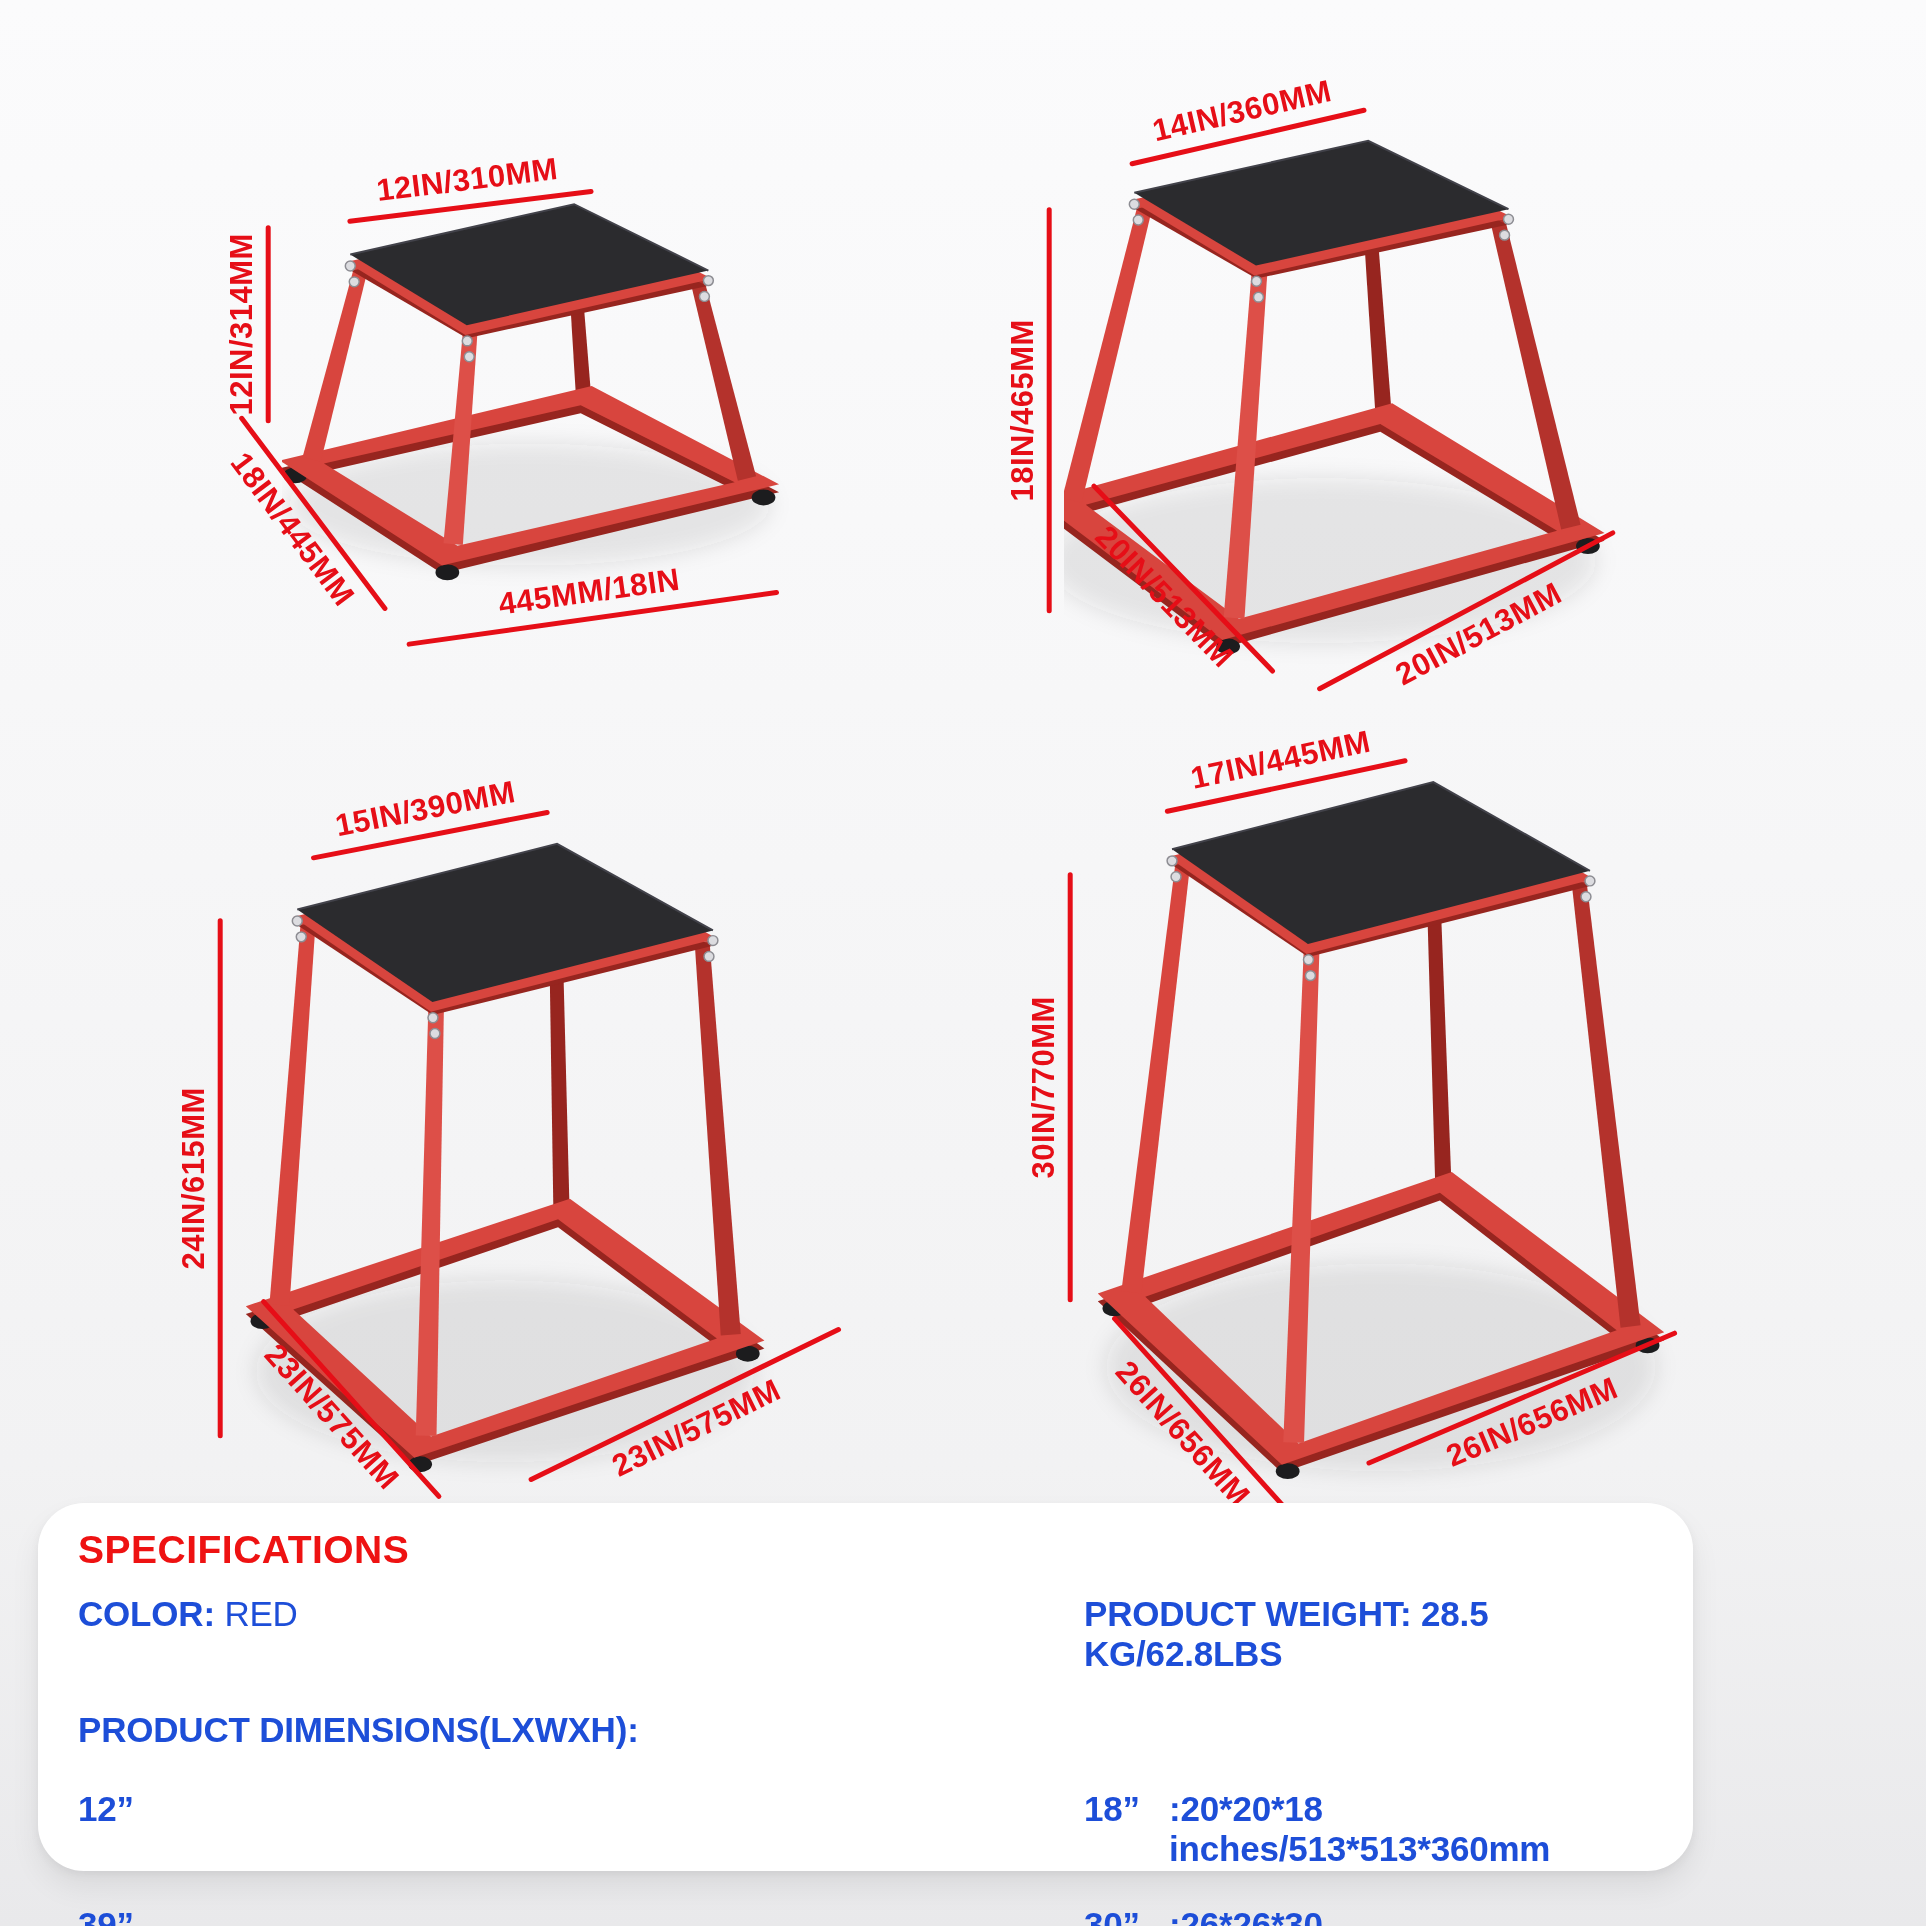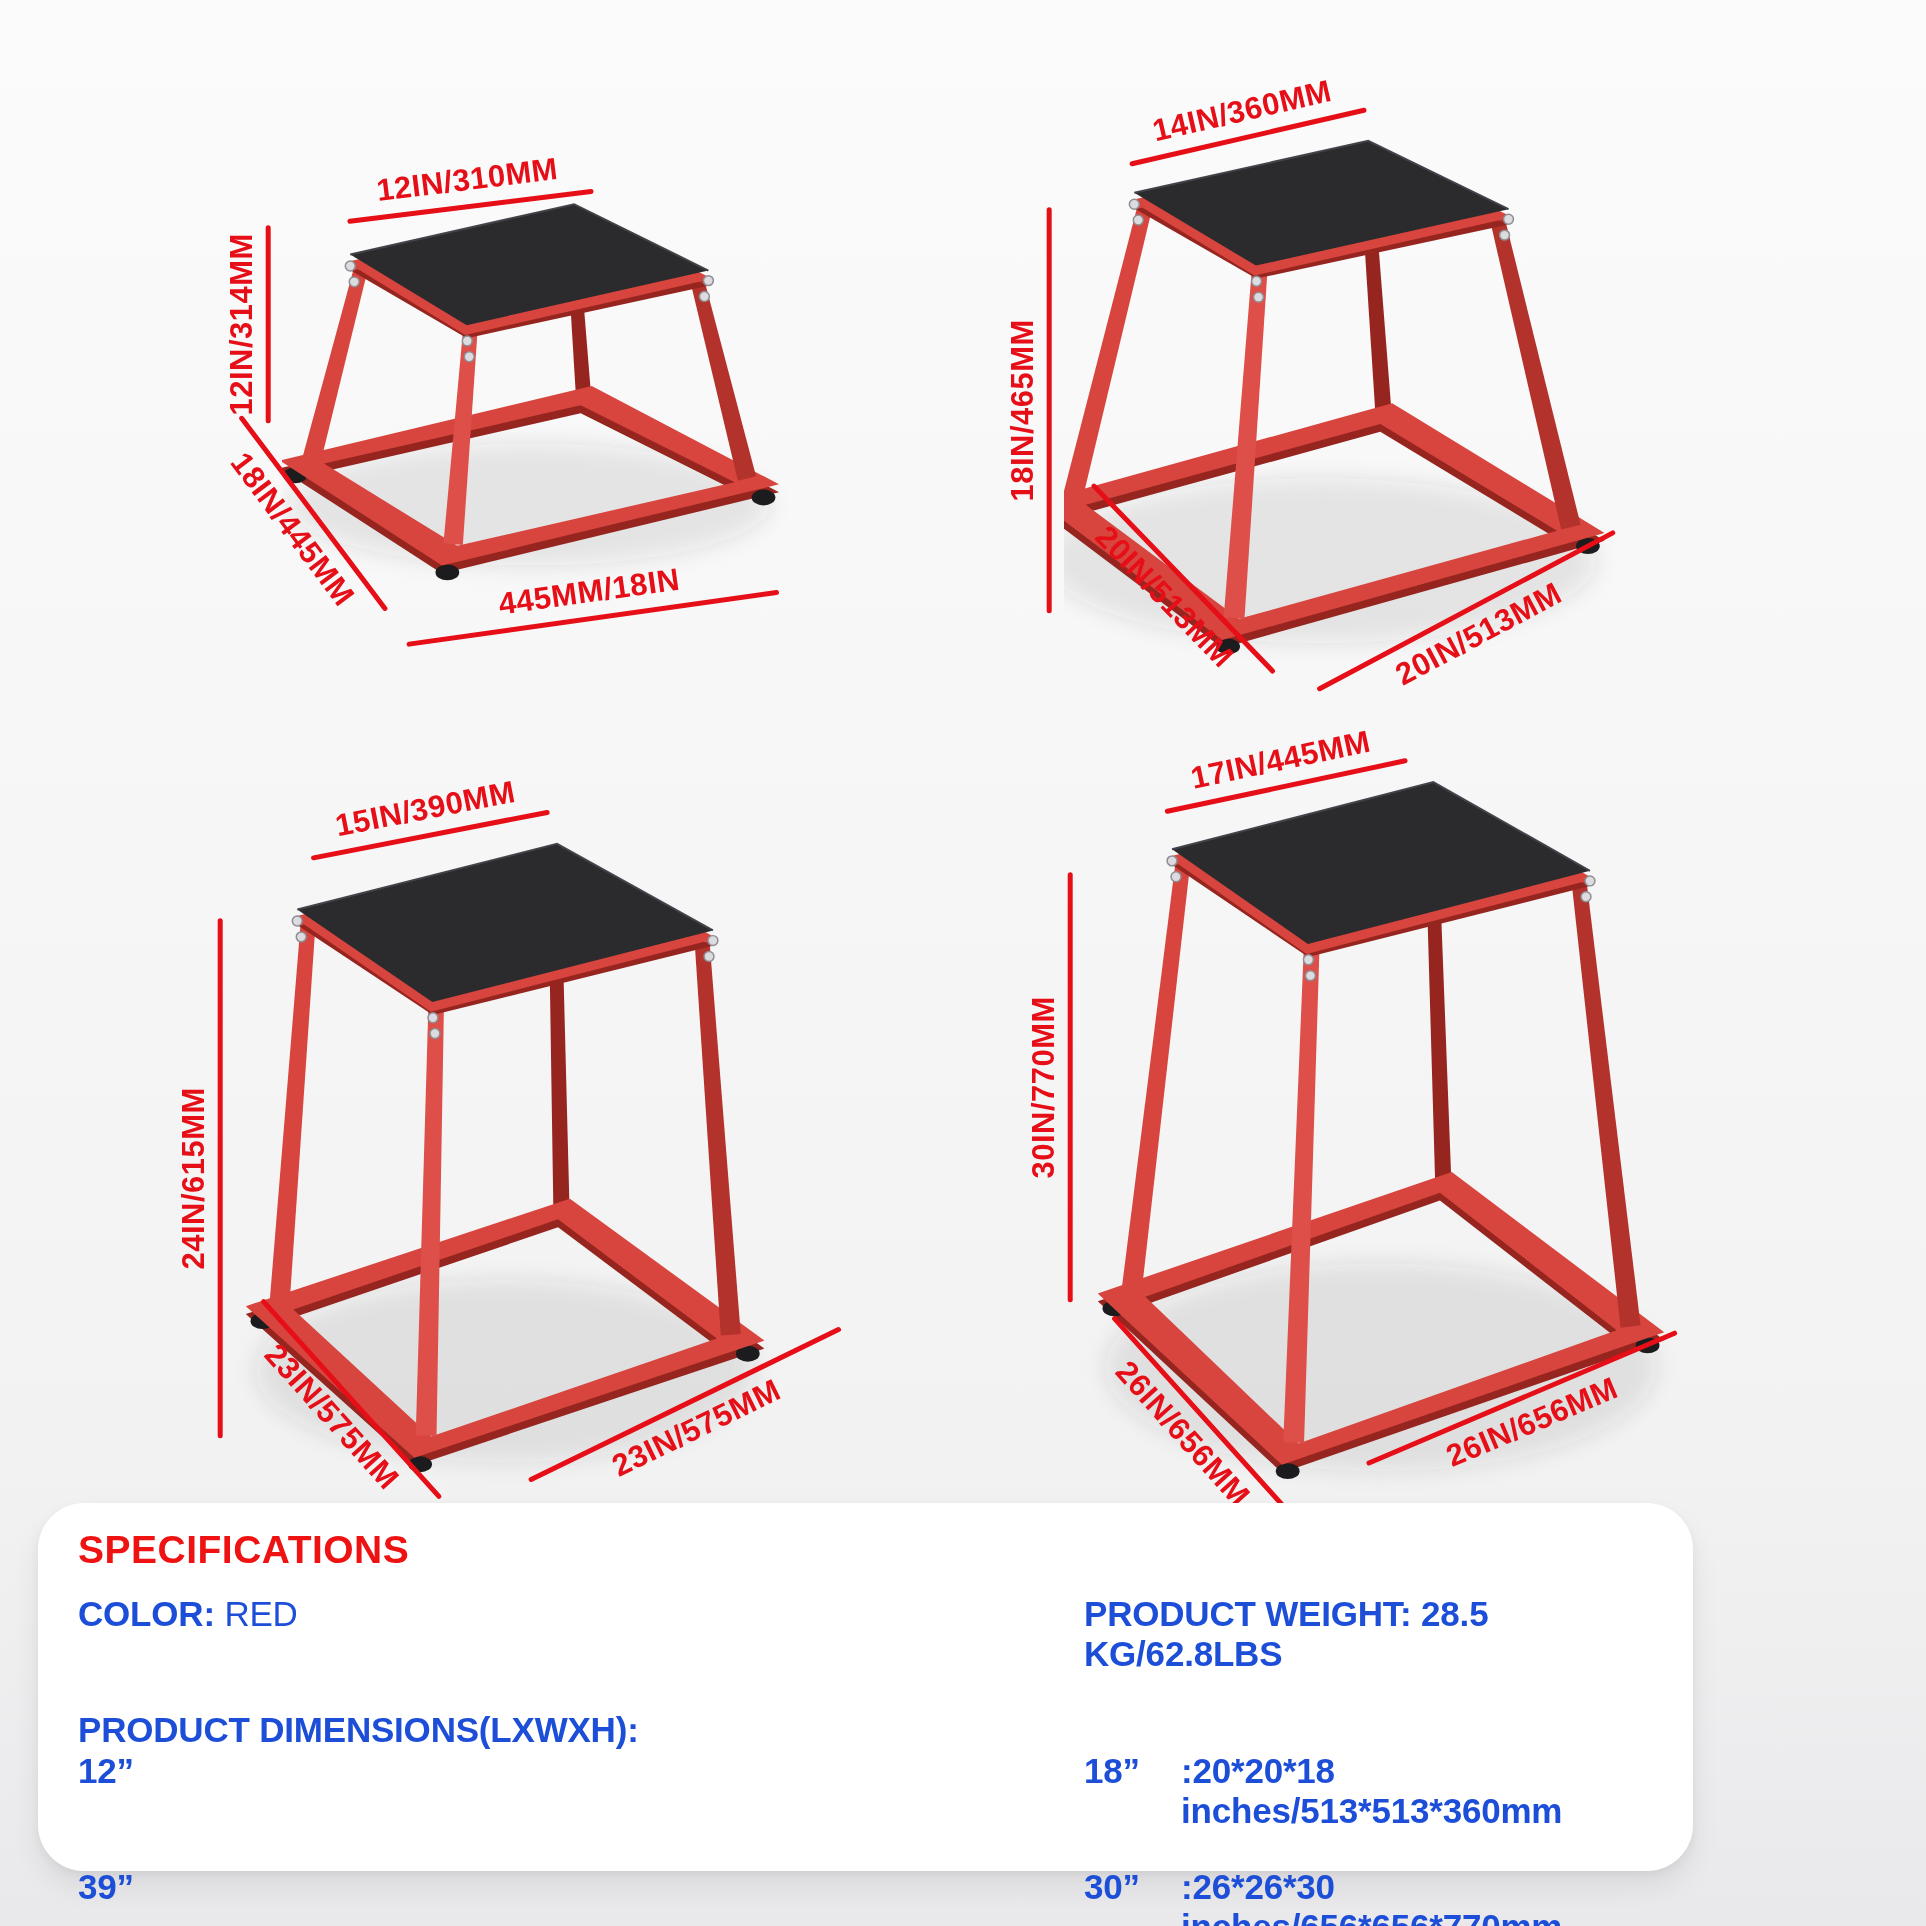--- a/index.html
+++ b/index.html
@@ -25,23 +25,23 @@
     box-shadow:0 16px 30px rgba(0,0,0,.07),0 4px 10px rgba(0,0,0,.05);
   }
   .card h2{
     margin:0 0 22px 0;font-size:39px;line-height:1.1;color:var(--titlered,#ee1212);
     font-weight:700;letter-spacing:0.5px;
   }
   .spec{margin:0;font-size:35px;line-height:1.15;color:#1d4ed8;font-weight:700;letter-spacing:-0.2px;}
   .spec .val-regular{font-weight:400;}
   .two-col{display:grid;grid-template-columns:1006px 1fr;align-items:baseline;}
   .row-color{margin-bottom:36px;}
-  .dims-label{}
+  .dims-label{margin-bottom:38px;}
   .dim-grid{display:grid;grid-template-columns:1006px 1fr;row-gap:36px;}
-  .dim-row{display:flex;align-items:baseline;gap:12px;}
+  .dim-row{display:flex;align-items:baseline;}
   .dim-row .size{flex:none;width:85px;}
 </style>
 </head>
 <body>
 
 <div class="page">
 
   <svg id="box-svg-0" class="box-render" style="left:282px;top:173px" width="554" height="475" viewBox="0 0 560 480">
       <defs>
         <filter id="box-svg-0-blur" x="-40%" y="-80%" width="180%" height="260%">

